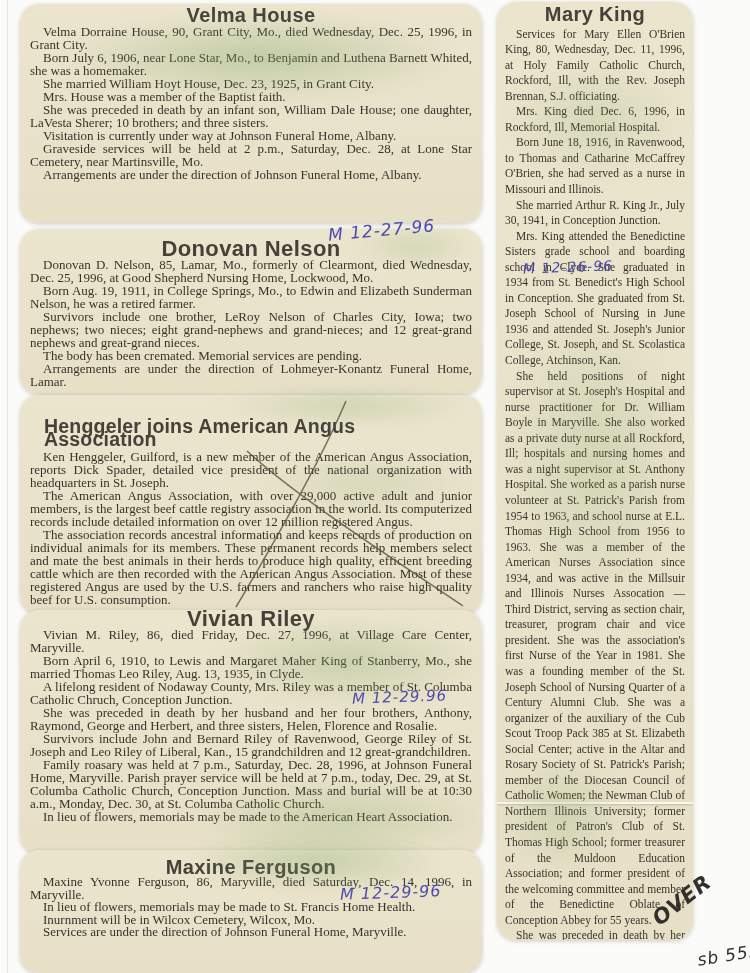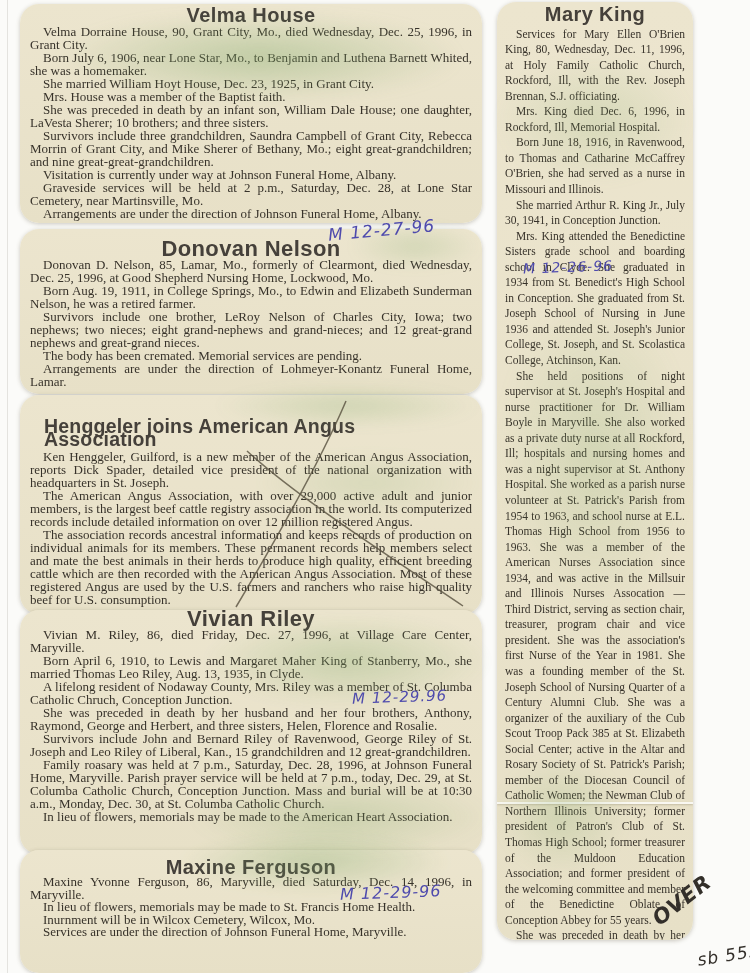--- a/index.html
+++ b/index.html
@@ -81,21 +81,20 @@
 <div class="hole" style="left:36px;top:514px;"></div>
 <div class="hole" style="left:35px;top:857px;"></div>
 
 <article class="clipping left-col" id="clip-velma">
   <h2 class="headline">Velma House</h2>
   <p>Velma Dorraine House, 90, Grant City, Mo., died Wednesday, Dec. 25, 1996, in Grant City.</p>
   <p>Born July 6, 1906, near Lone Star, Mo., to Benjamin and Luthena Barnett Whited, she was a homemaker.</p>
   <p>She married William Hoyt House, Dec. 23, 1925, in Grant City.</p>
   <p>Mrs. House was a member of the Baptist faith.</p>
   <p>She was preceded in death by an infant son, William Dale House; one daughter, LaVesta Sherer; 10 brothers; and three sisters.</p>
-  <p>Survivors include three grandchildren, Saundra Campbell of Grant City, Rebecca Morrin of Grant City, and Mike Sherer of Bethany, Mo.; eight great-grandchildren; and nine great-great-grandchildren.</p>
   <p>Visitation is currently under way at Johnson Funeral Home, Albany.</p>
   <p>Graveside services will be held at 2 p.m., Saturday, Dec. 28, at Lone Star Cemetery, near Martinsville, Mo.</p>
   <p>Arrangements are under the direction of Johnson Funeral Home, Albany.</p>
 </article>
 
 <article class="clipping left-col" id="clip-nelson">
   <h2 class="headline">Donovan Nelson</h2>
   <p>Donovan D. Nelson, 85, Lamar, Mo., formerly of Clearmont, died Wednesday, Dec. 25, 1996, at Good Shepherd Nursing Home, Lockwood, Mo.</p>
   <p>Born Aug. 19, 1911, in College Springs, Mo., to Edwin and Elizabeth Sunderman Nelson, he was a retired farmer.</p>
   <p>Survivors include one brother, LeRoy Nelson of Charles City, Iowa; two nephews; two nieces; eight grand-nephews and grand-nieces; and 12 great-grand nephews and great-grand nieces.</p>

